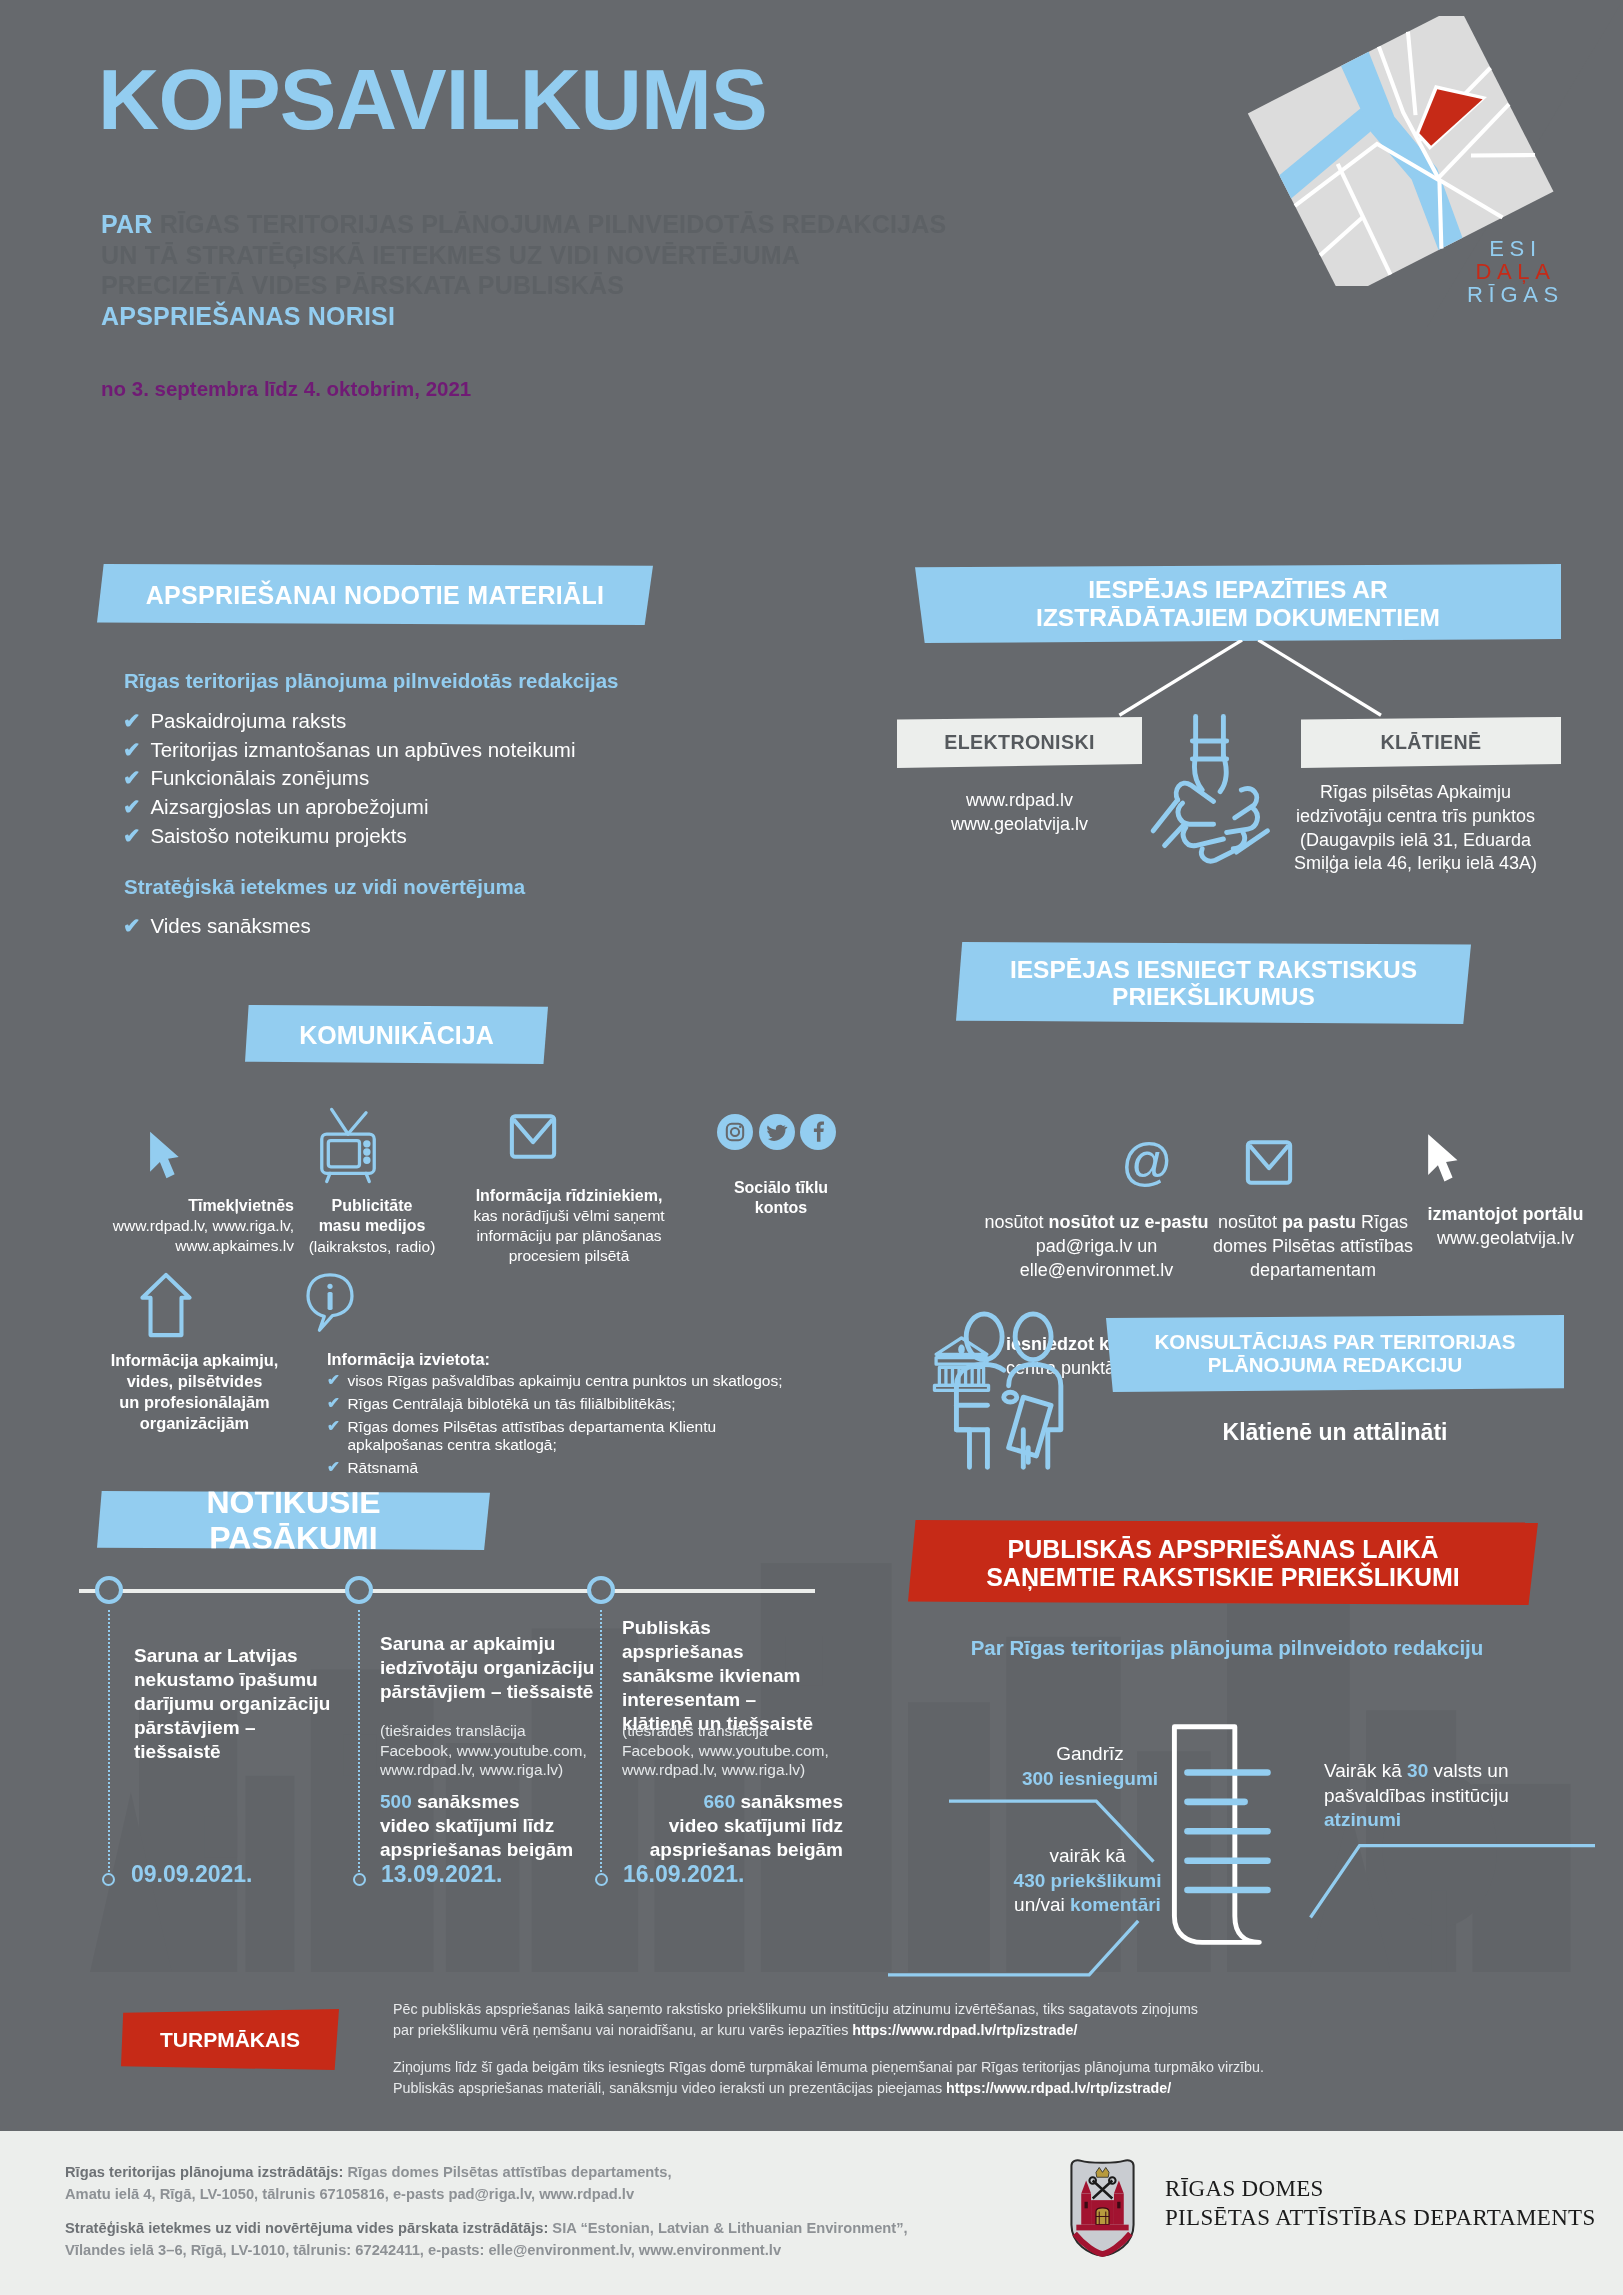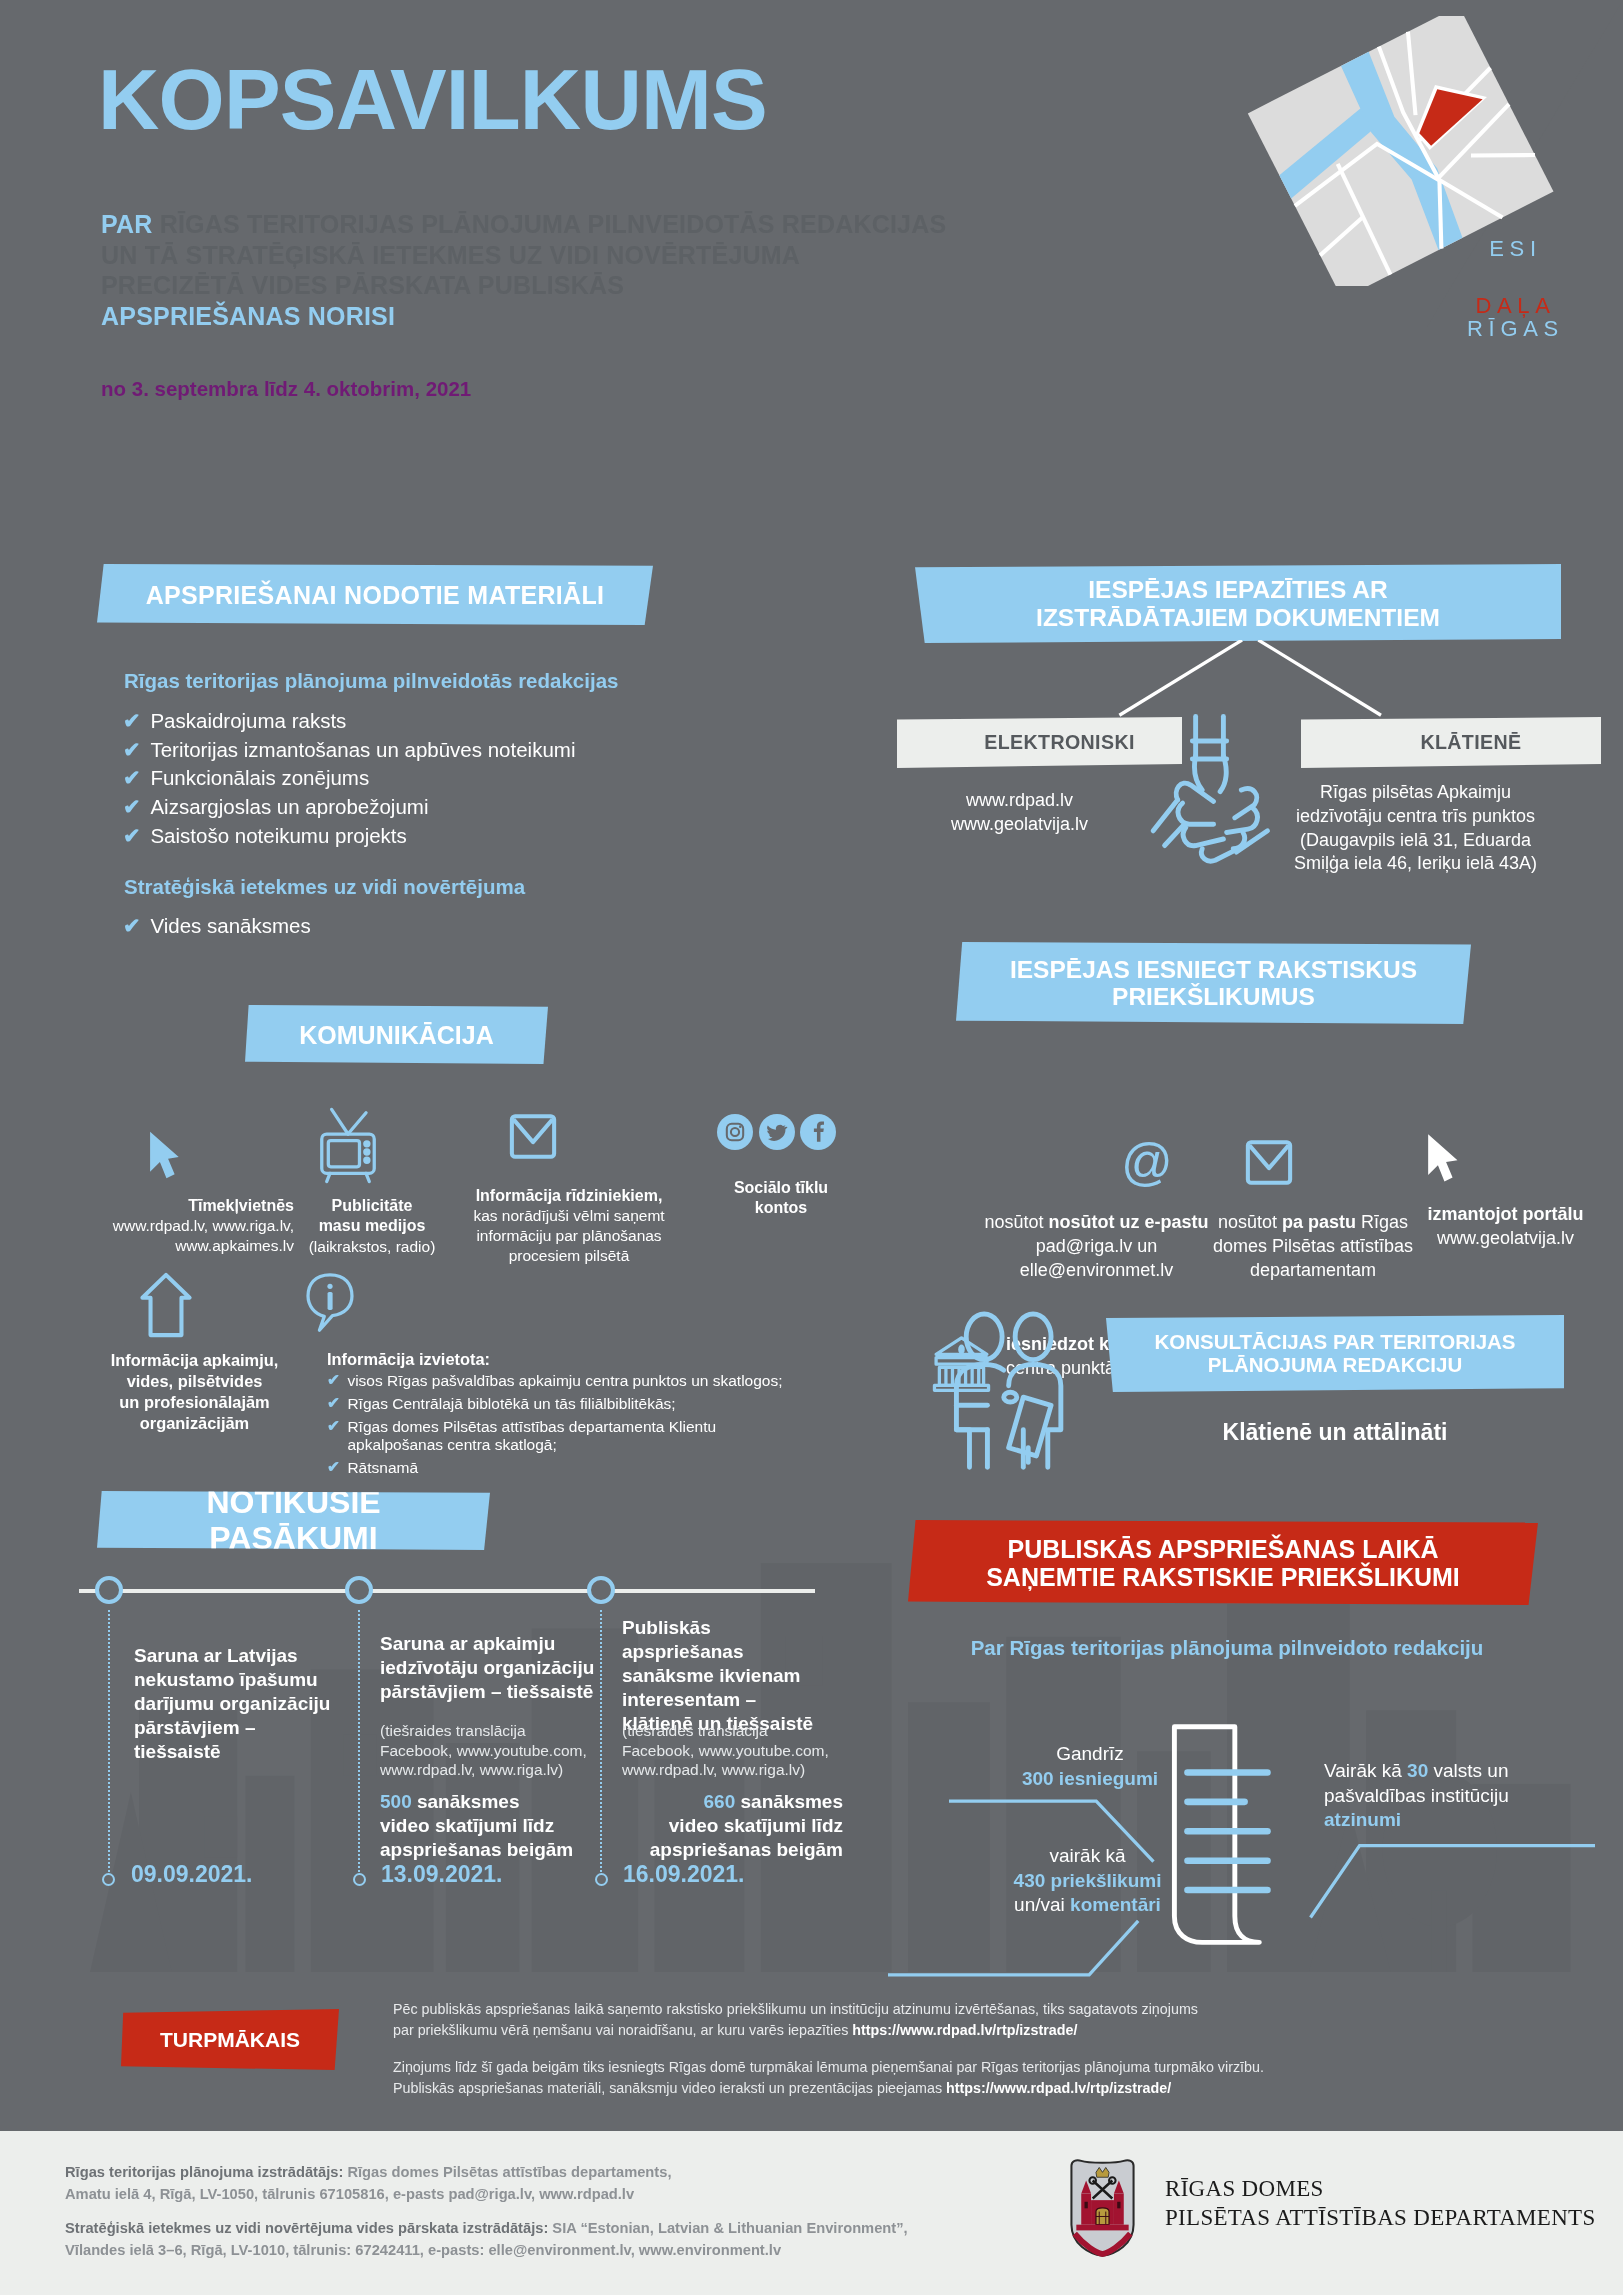--- a/index.html
+++ b/index.html
@@ -39,21 +39,21 @@
   .dates{
     position:absolute;left:101px;top:377px;
     font-size:20.5px;font-weight:bold;color:#701a75;
   }
 
   
   .mapart{position:absolute;right:24.5px;top:16.4px;width:384px;height:270px;}
   .esi{position:absolute;right:59px;top:237px;text-align:center;line-height:1.05;}
   .esi div{font-size:22px;letter-spacing:5.7px;font-weight:normal;}
   .esi .l1{color:#93cdf0;}
-  .esi .l2{color:#c62a17;margin-top:34px;}
+  .esi .l2{color:#c62a17;}
   .esi .l3{color:#93cdf0;}
 
   
   .wedge{
     position:absolute;right:0;top:0;width:196px;height:327px;
     background:#66696d;
     clip-path:polygon(100% 0,100% 100%,0 100%);
   }
 
   
@@ -73,21 +73,20 @@
   .bullets .row{display:flex;align-items:flex-start;margin-bottom:5.7px;}
   .bullets .chk{color:#93cdf0;font-size:21px;line-height:1;margin-right:9.8px;
                 flex:0 0 auto;font-weight:bold;}
   .bullets .txt{font-size:20.5px;line-height:1.12;}
 
   
   .tagbox{
     position:absolute;background:#eceeec;color:#55595d;font-weight:bold;
     display:flex;align-items:center;justify-content:center;font-size:19.6px;
     letter-spacing:0.4px;
-    padding-left:40px;
   }
   .tagbox.sk{clip-path:polygon(0 5%,100% 0,100% 92%,0 100%);}
 
   .centered{position:absolute;text-align:center;color:#fff;font-size:18px;line-height:1.32;}
 
   
   .iconcap{position:absolute;text-align:center;color:#fff;font-size:15.5px;line-height:1.28;}
   .iconcap b{display:block;font-size:16px;}
 
   

